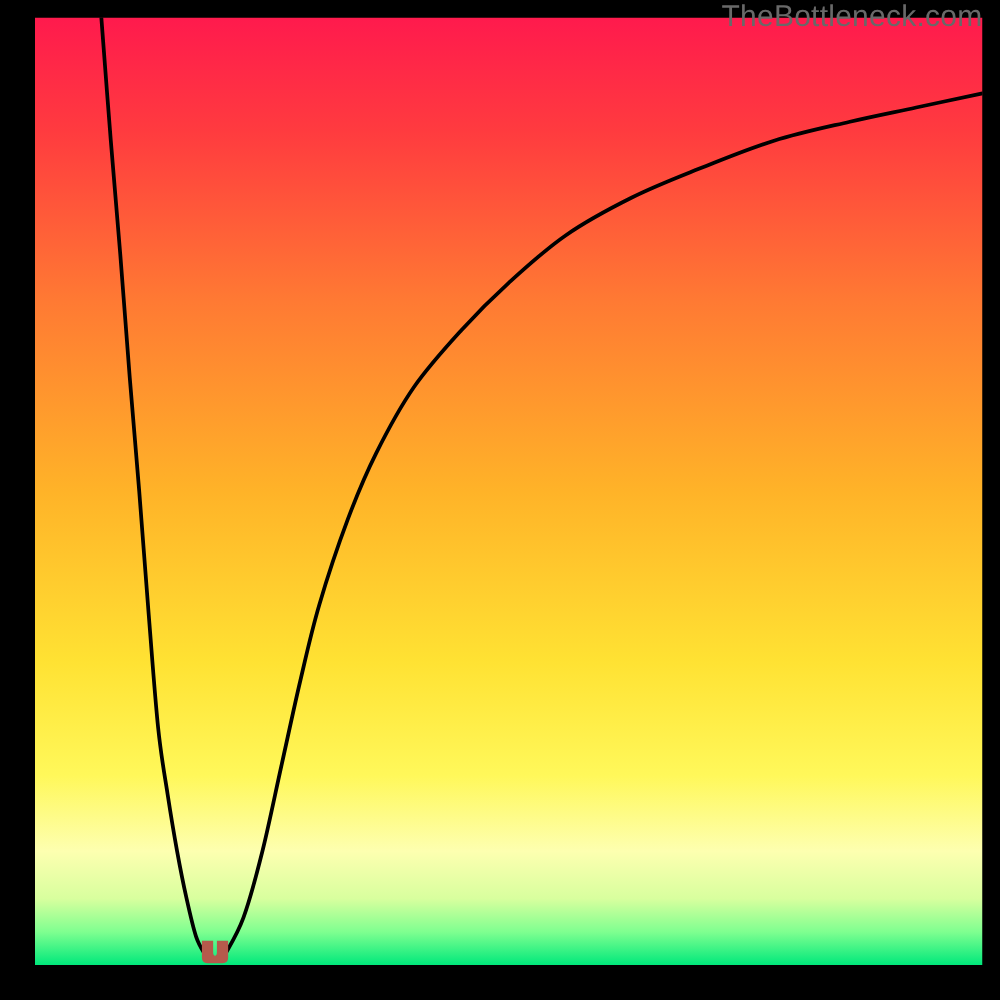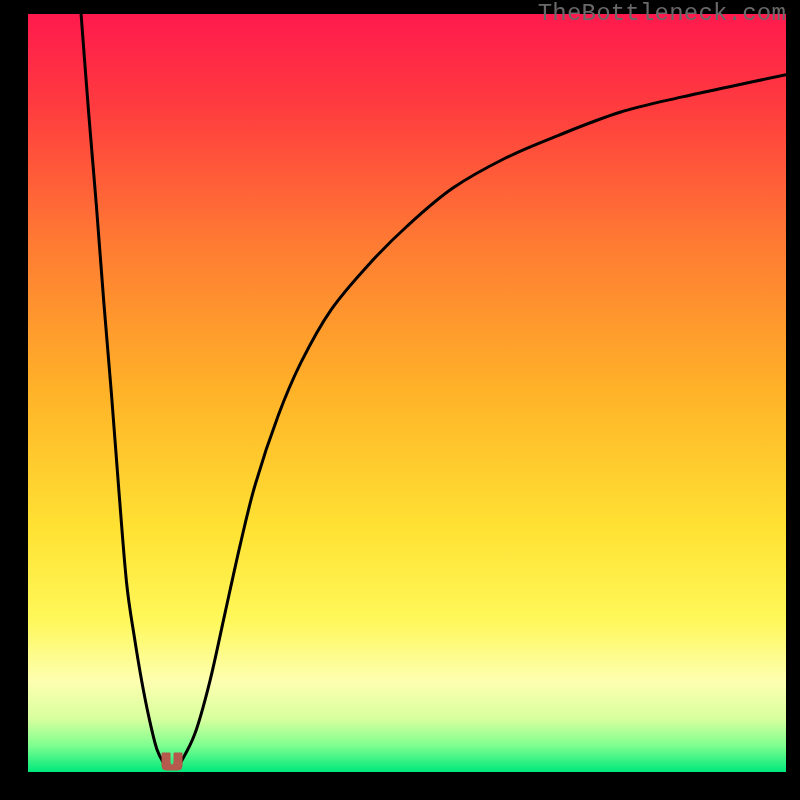--- a/index.html
+++ b/index.html
@@ -28,21 +28,20 @@
   }
   .watermark {
     position: absolute;
     top: 0px;
     right: 14px;
     color: #696969;
     font-size: 24px;
     font-weight: 400;
     letter-spacing: 0.2px;
     user-select: none;
-    font-family: Liberation Mono, monospace;
   }
 </style>
 </head>
 <body>
 
 <div class="frame">
 
   <svg class="plot" viewBox="0 0 758 758" preserveAspectRatio="none">
     <defs>
       <linearGradient id="bg-grad" x1="0" y1="0" x2="0" y2="1">

